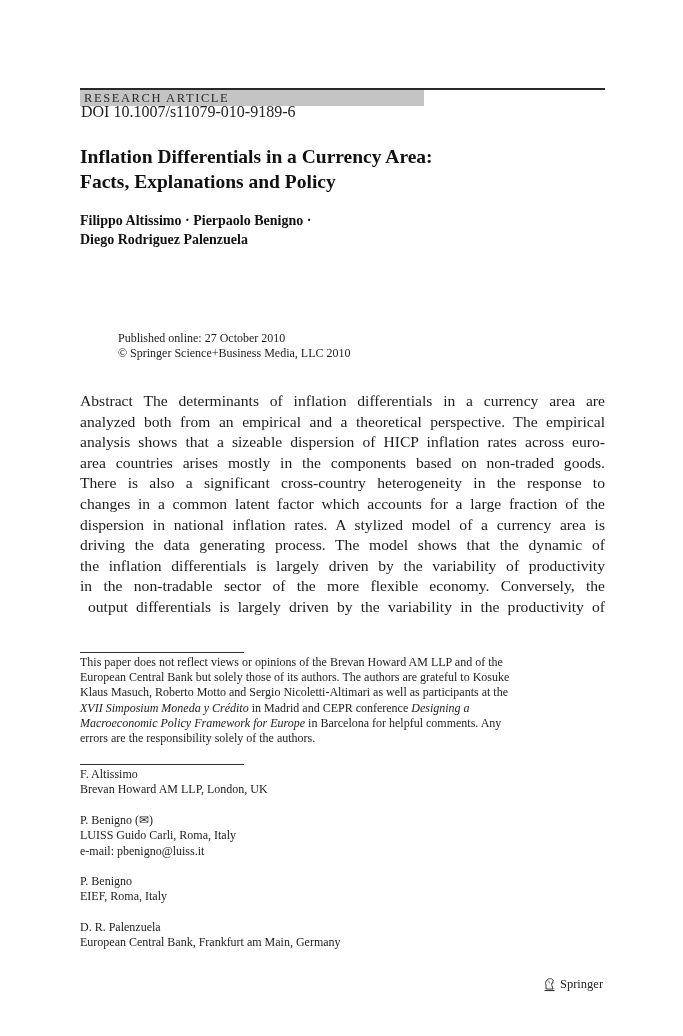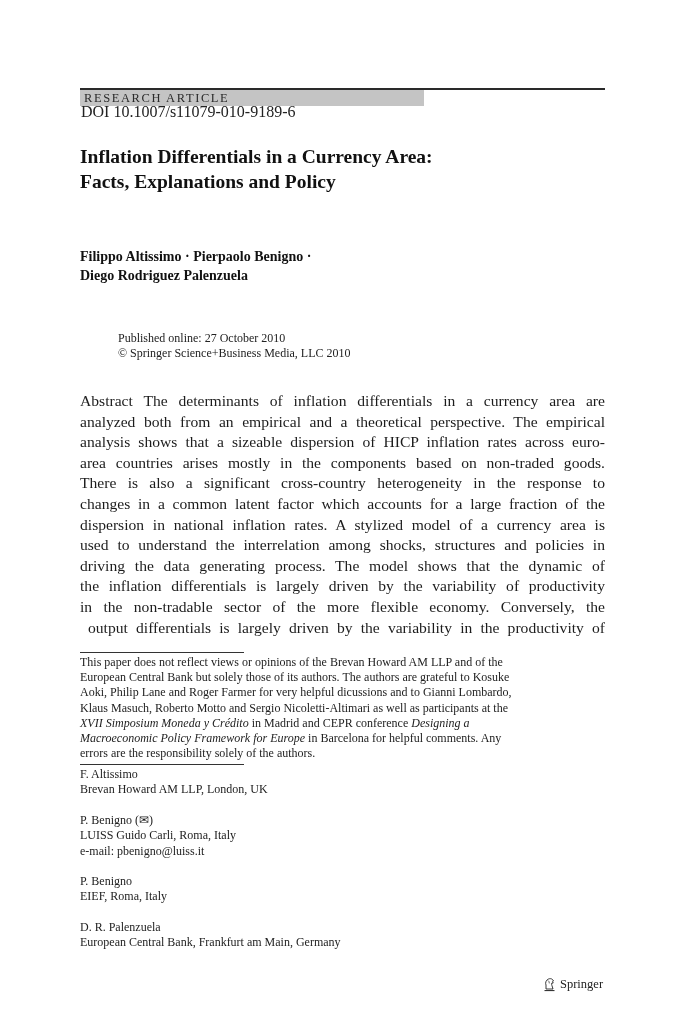--- a/index.html
+++ b/index.html
@@ -57,21 +57,20 @@
       width: 540px;
     }
     .authors {
       left: 80px;
       top: 211px;
       font-size: 14px;
       line-height: 19px;
       font-weight: bold;
       color: #111;
       width: 540px;
-      margin-top: 36px;
     }
 
     .pubinfo {
       left: 80px;
       font-size: 12px;
       line-height: 15px;
       color: #222;
       margin-left: 38px;
     }
 
@@ -171,32 +170,30 @@
 <div class="abs pubinfo" style="top:346px;">© Springer Science+Business Media, LLC 2010</div>
 
 <div class="abs abstract">
   <span class="line"><span class="kw">Abstract</span> <span>The determinants of inflation differentials in a currency area are</span></span>
   <span class="line">analyzed both from an empirical and a theoretical perspective. The empirical</span>
   <span class="line">analysis shows that a sizeable dispersion of HICP inflation rates across euro-</span>
   <span class="line">area countries arises mostly in the components based on non-traded goods.</span>
   <span class="line">There is also a significant cross-country heterogeneity in the response to</span>
   <span class="line">changes in a common latent factor which accounts for a large fraction of the</span>
   <span class="line">dispersion in national inflation rates. A stylized model of a currency area is</span>
-  <span class="line">used to understand the interrelation among shocks, structures and policies in</span>
   <span class="line">driving the data generating process. The model shows that the dynamic of</span>
   <span class="line">the inflation differentials is largely driven by the variability of productivity</span>
   <span class="line">in the non-tradable sector of the more flexible economy. Conversely, the</span>
   <span class="line last">output differentials is largely driven by the variability in the productivity of</span>
 </div>
 
 <div class="abs footnote-rule"></div>
 <div class="abs footnote">
   <span class="fl">This paper does not reflect views or opinions of the Brevan Howard AM LLP and of the</span>
   <span class="fl">European Central Bank but solely those of its authors. The authors are grateful to Kosuke</span>
-  <span class="fl">Aoki, Philip Lane and Roger Farmer for very helpful dicussions and to Gianni Lombardo,</span>
   <span class="fl">Klaus Masuch, Roberto Motto and Sergio Nicoletti-Altimari as well as participants at the</span>
   <span class="fl"><i>XVII Simposium Moneda y Crédito</i><span> in Madrid and CEPR conference </span><i>Designing a</i></span>
   <span class="fl"><i>Macroeconomic Policy Framework for Europe</i><span> in Barcelona for helpful comments. Any</span></span>
   <span class="fl">errors are the responsibility solely of the authors.</span>
 </div>
 
 <div class="abs affil-rule"></div>
 
 <div class="abs affil" style="top:767px;">
   <span class="al">F. Altissimo</span>

